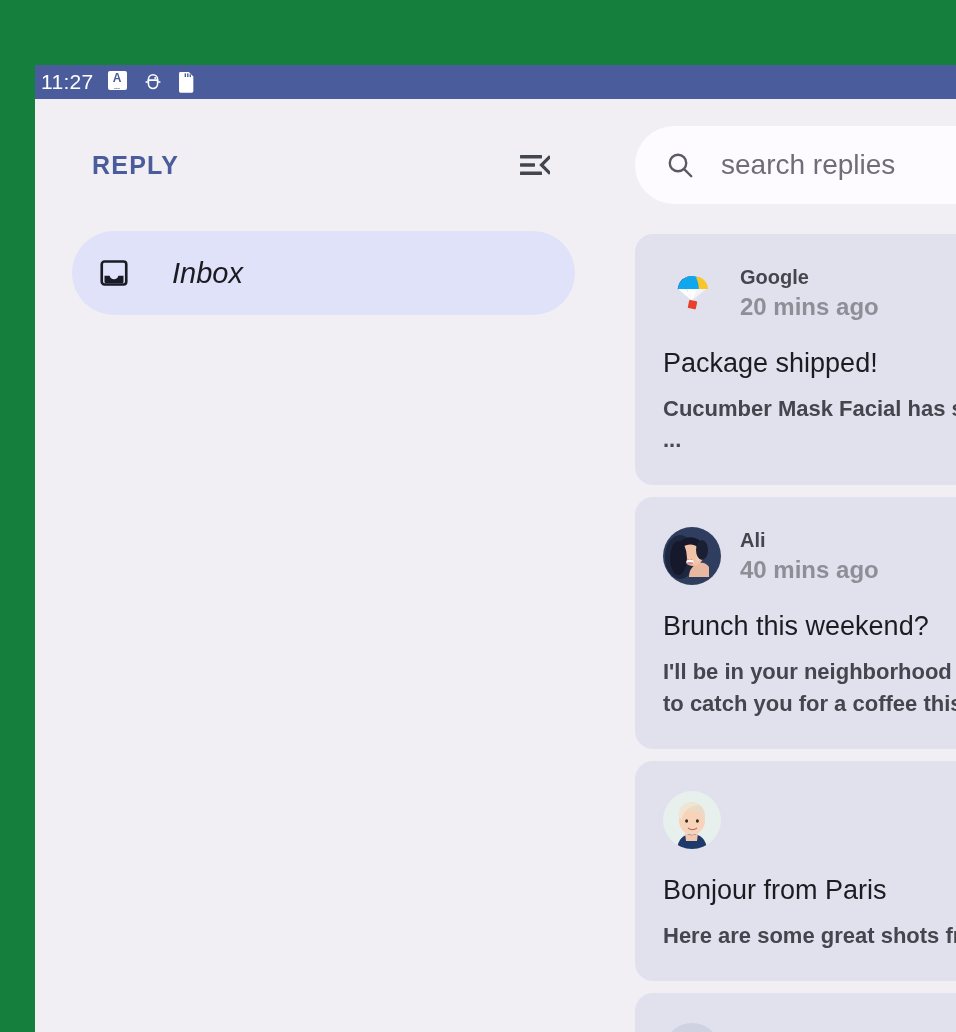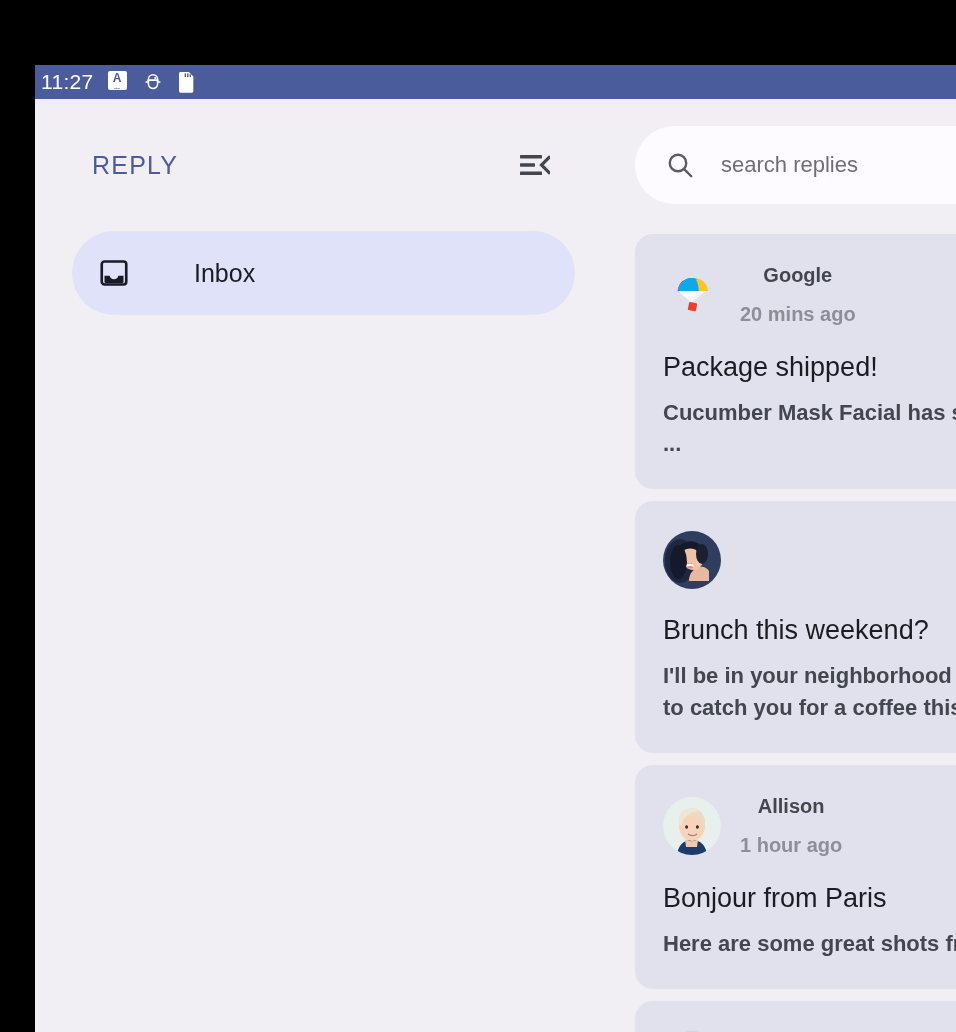--- a/index.html
+++ b/index.html
@@ -9,21 +9,21 @@
     width: 956px;
     height: 1032px;
     overflow: hidden;
     font-family: "Liberation Sans", sans-serif;
   }
 
   #root {
     position: relative;
     width: 956px;
     height: 1032px;
-    background: #000000;
+    background: #15803d;
     overflow: hidden;
   }
 
   
   #device {
     position: absolute;
     left: 35px;
     top: 65px;
     width: 921px;
     height: 967px;
@@ -94,21 +94,21 @@
   #sidebar-header {
     display: flex;
     align-items: center;
     justify-content: space-between;
     padding: 0 44px 0 57px;
     height: 132px;
   }
   #app-title {
     color: #4a5c9b;
     font-size: 25px;
-    font-weight: normal;
+    font-weight: bold;
     letter-spacing: 1.2px;
     font-family: "Liberation Sans", sans-serif;
   }
   #menu-open-button {
     width: 42px;
     height: 42px;
     display: flex;
     align-items: center;
     justify-content: center;
     cursor: pointer;
@@ -127,24 +127,25 @@
   .nav-item.selected { background: #dfe2f8; }
   .nav-icon {
     width: 32px;
     height: 32px;
     flex: none;
     display: flex;
     align-items: center;
     justify-content: center;
   }
   .nav-label {
-    margin-left: 64px;
-    font-size: 25px;
+    margin-left: 42px;
+    font-size: 29px;
     color: #44464e;
     font-family: "Liberation Sans", sans-serif;
+    font-style: italic;
   }
   .nav-item.selected .nav-label { color: #1b1b21; }
 
   
   #content {
     flex: 1 1 auto;
     position: relative;
     padding-top: 27px;
     min-width: 0;
   }
@@ -157,21 +158,21 @@
     border-radius: 39px;
     display: flex;
     align-items: center;
     padding-left: 30px;
     box-sizing: border-box;
     cursor: text;
   }
   #search-icon { width: 30px; height: 30px; flex: none; }
   #search-placeholder {
     margin-left: 26px;
-    font-size: 22px;
+    font-size: 28px;
     color: #6f6e77;
     font-family: "Liberation Sans", sans-serif;
   }
 
   #email-list {
     margin-top: 30px;
     margin-left: 35px;
     width: 497px;
   }
   .email-card {
@@ -189,29 +190,29 @@
     gap: 19px;
   }
   .avatar {
     width: 58px;
     height: 58px;
     border-radius: 50%;
     flex: none;
     overflow: hidden;
     position: relative;
   }
-  .sender-block { display: flex; flex-direction: column; gap: 16px; text-align: center; }
+  .sender-block { display: flex; flex-direction: column; gap: 4px; }
   .sender-name {
     font-size: 20px;
     font-weight: bold;
     color: #44464e;
     font-family: "Liberation Sans", sans-serif;
   }
   .sender-time {
-    font-size: 20px;
+    font-size: 24px;
     font-weight: bold;
     color: #8f8e97;
     font-family: "Liberation Sans", sans-serif;
   }
   .email-subject {
     margin-top: 26px;
     font-size: 27px;
     color: #1b1b21;
     font-family: "Liberation Sans", sans-serif;
     white-space: nowrap;
@@ -349,20 +350,24 @@
                   <ellipse cx="30" cy="26" rx="11" ry="13" fill="#f0c3a8"></ellipse>
                   <path d="M33 20c3 1 5 4 5 7.5s-1.6 6.6-4.2 8.3" fill="#f5cdb4"></path>
                   <path d="M18 14c5-5 14-5 19 0 4 4 4 11 1.5 15-.4-5-2.6-8.6-6.4-10.4-4-1.9-9.3-1.2-12.6 1.6-2.4 2-3.6 5-3.4 8.2-2.4-4.6-2.2-10.6 1.9-14.4z" fill="#15192b"></path>
                   <ellipse cx="15.5" cy="31" rx="8.5" ry="17" fill="#15192b"></ellipse>
                   <ellipse cx="39" cy="23" rx="6" ry="10" fill="#1a1f33"></ellipse>
                   <path d="M24 32c1.4 1.2 3.4 1.4 5 .4" stroke="#c98c72" stroke-width="1" fill="none"></path>
                   <ellipse cx="27" cy="35" rx="3.6" ry="2.2" fill="#ffffff"></ellipse>
                   <ellipse cx="27" cy="36.3" rx="3.2" ry="1.2" fill="#d98b86"></ellipse>
                 </svg>
               </div>
+              <div class="sender-block">
+                <div class="sender-name">Ali</div>
+                <div class="sender-time">40 mins ago</div>
+              </div>
             </div>
             <div class="email-subject">Brunch this weekend?</div>
             <div class="email-body">
               <span>I'll be in your neighborhood doing errands and was hoping</span>
               <span class="ell">to catch you for a coffee this Saturday?</span>
             </div>
           </div>
 
           <div class="email-card">
             <div class="card-head">
@@ -373,24 +378,20 @@
                   <path d="M22 42c2.6 3 10.4 3 13 0l-1 8H23z" fill="#f2c7ad"></path>
                   <ellipse cx="29" cy="29" rx="13" ry="15" fill="#f7d3ba"></ellipse>
                   <path d="M16 26c-.6-8 5-14 13-14s13.6 5.6 13 14c-.3 3.6-1.4 5-1.4 5s.3-7-3.6-9.4c-3.2-2-9-1.4-13.4-4-1.8 2.6-4.6 4.4-6.2 8.4-.6 1.6-.9 3.4-.9 5z" fill="#e9dcc6"></path>
                   <path d="M15.5 25.5c-.4-8.4 5.4-14.5 13.5-14.5 3.6 0 6.8 1.2 9 3.4-4.6-.4-10 .8-13.6 3.8-3.4 2.8-5.2 6.6-5.6 10.6-1.8-.6-3.2-1.6-3.3-3.3z" fill="#f0e4d2"></path>
                   <ellipse cx="23.6" cy="30" rx="1.5" ry="1.8" fill="#3a2a22"></ellipse>
                   <ellipse cx="34.4" cy="30" rx="1.5" ry="1.8" fill="#3a2a22"></ellipse>
                   <path d="M25 37c2.4 2.2 6.6 2.2 9 0-1 3-8 3-9 0z" fill="#ffffff"></path>
                   <path d="M25 37c2.4 2.2 6.6 2.2 9 0" stroke="#b9705f" stroke-width="1.1" fill="none"></path>
                 </svg>
               </div>
-              <div class="sender-block">
-                <div class="sender-name">Allison</div>
-                <div class="sender-time">1 hour ago</div>
-              </div>
             </div>
             <div class="email-subject">Bonjour from Paris</div>
             <div class="email-body">
               <span>Here are some great shots from my trip...</span>
             </div>
           </div>
 
           <div class="email-card">
             <div class="card-head">
               <div class="avatar">

